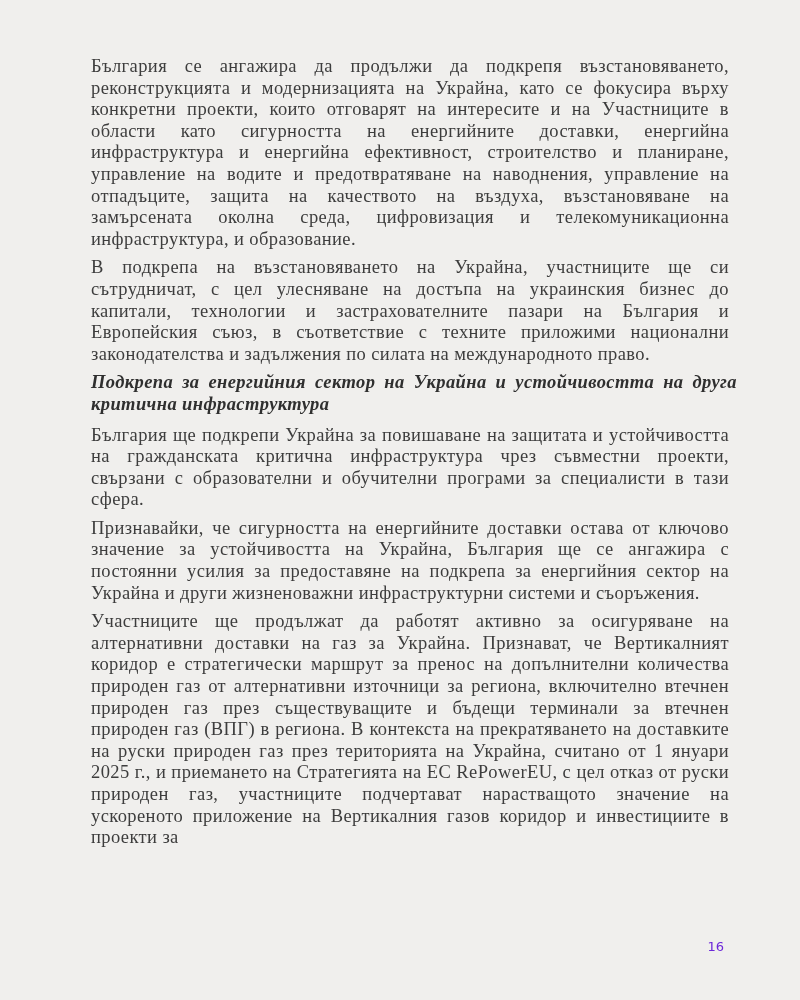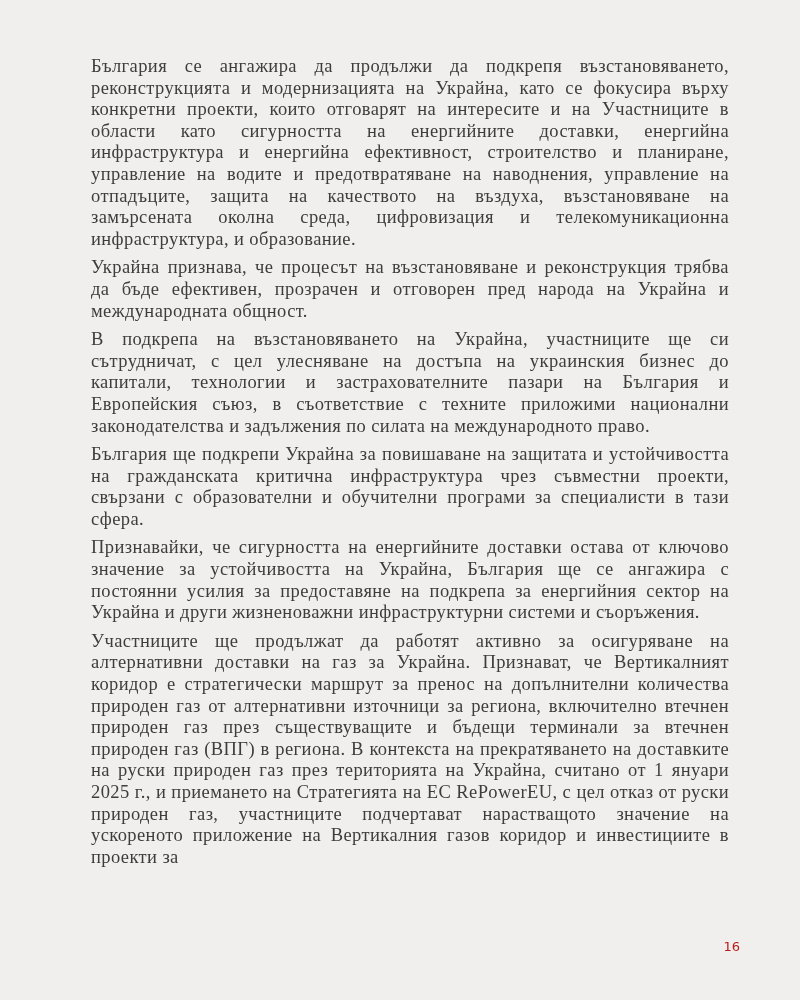--- a/index.html
+++ b/index.html
@@ -44,32 +44,32 @@
     letter-spacing: 0.4px;
     color: #2f2f2f;
     font-weight: bold;
     font-style: italic;
     text-align: justify;
     text-align-last: left;
   }
   .page-number {
     position: absolute;
     top: 939px;
-    right: 60px;
+    right: 76px;
     font-family: "DejaVu Sans", sans-serif;
     font-size: 13px;
-    color: #b91c1c;
+    color: #6d28d9;
   }
 </style>
 </head>
 <body>
 
 <div class="page">
   <div class="content">
     <p class="body">България се ангажира да продължи да подкрепя възстановяването, реконструкцията и модернизацията на Украйна, като се фокусира върху конкретни проекти, които отговарят на интересите и на Участниците в области като сигурността на енергийните доставки, енергийна инфраструктура и енергийна ефективност, строителство и планиране, управление на водите и предотвратяване на наводнения, управление на отпадъците, защита на качеството на въздуха, възстановяване на замърсената околна среда, цифровизация и телекомуникационна инфраструктура, и образование.</p>
-    <p class="body">Украйна признава, че процесът на възстановяване и реконструкция трябва да бъде ефективен, прозрачен и отговорен пред народа на Украйна и международната общност.</p>
     <p class="body">В подкрепа на възстановяването на Украйна, участниците ще си сътрудничат, с цел улесняване на достъпа на украинския бизнес до капитали, технологии и застрахователните пазари на България и Европейския съюз, в съответствие с техните приложими национални законодателства и задължения по силата на международното право.</p>
+    <p class="heading">Подкрепа за енергийния сектор на Украйна и устойчивостта на друга критична инфраструктура</p>
     <p class="body">България ще подкрепи Украйна за повишаване на защитата и устойчивостта на гражданската критична инфраструктура чрез съвместни проекти, свързани с образователни и обучителни програми за специалисти в тази сфера.</p>
     <p class="body">Признавайки, че сигурността на енергийните доставки остава от ключово значение за устойчивостта на Украйна, България ще се ангажира с постоянни усилия за предоставяне на подкрепа за енергийния сектор на Украйна и други жизненоважни инфраструктурни системи и съоръжения.</p>
     <p class="body">Участниците ще продължат да работят активно за осигуряване на алтернативни доставки на газ за Украйна. Признават, че Вертикалният коридор е стратегически маршрут за пренос на допълнителни количества природен газ от алтернативни източници за региона, включително втечнен природен газ през съществуващите и бъдещи терминали за втечнен природен газ (ВПГ) в региона. В контекста на прекратяването на доставките на руски природен газ през територията на Украйна, считано от 1 януари 2025 г., и приемането на Стратегията на ЕС RePowerEU, с цел отказ от руски природен газ, участниците подчертават нарастващото значение на ускореното приложение на Вертикалния газов коридор и инвестициите в проекти за</p>
   </div>
   <div class="page-number">16</div>
 </div>
 
 </body></html>

